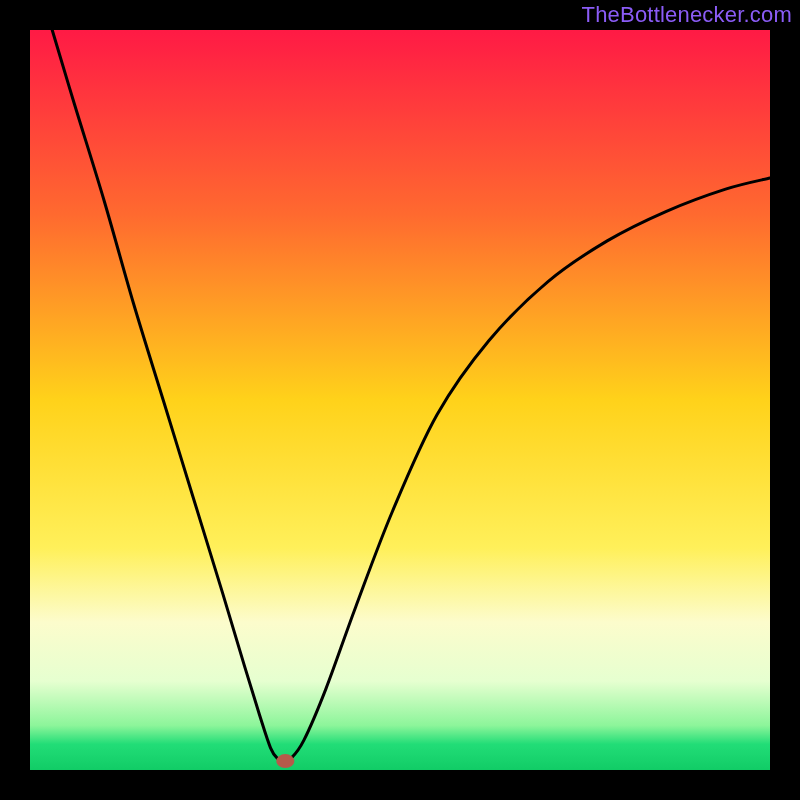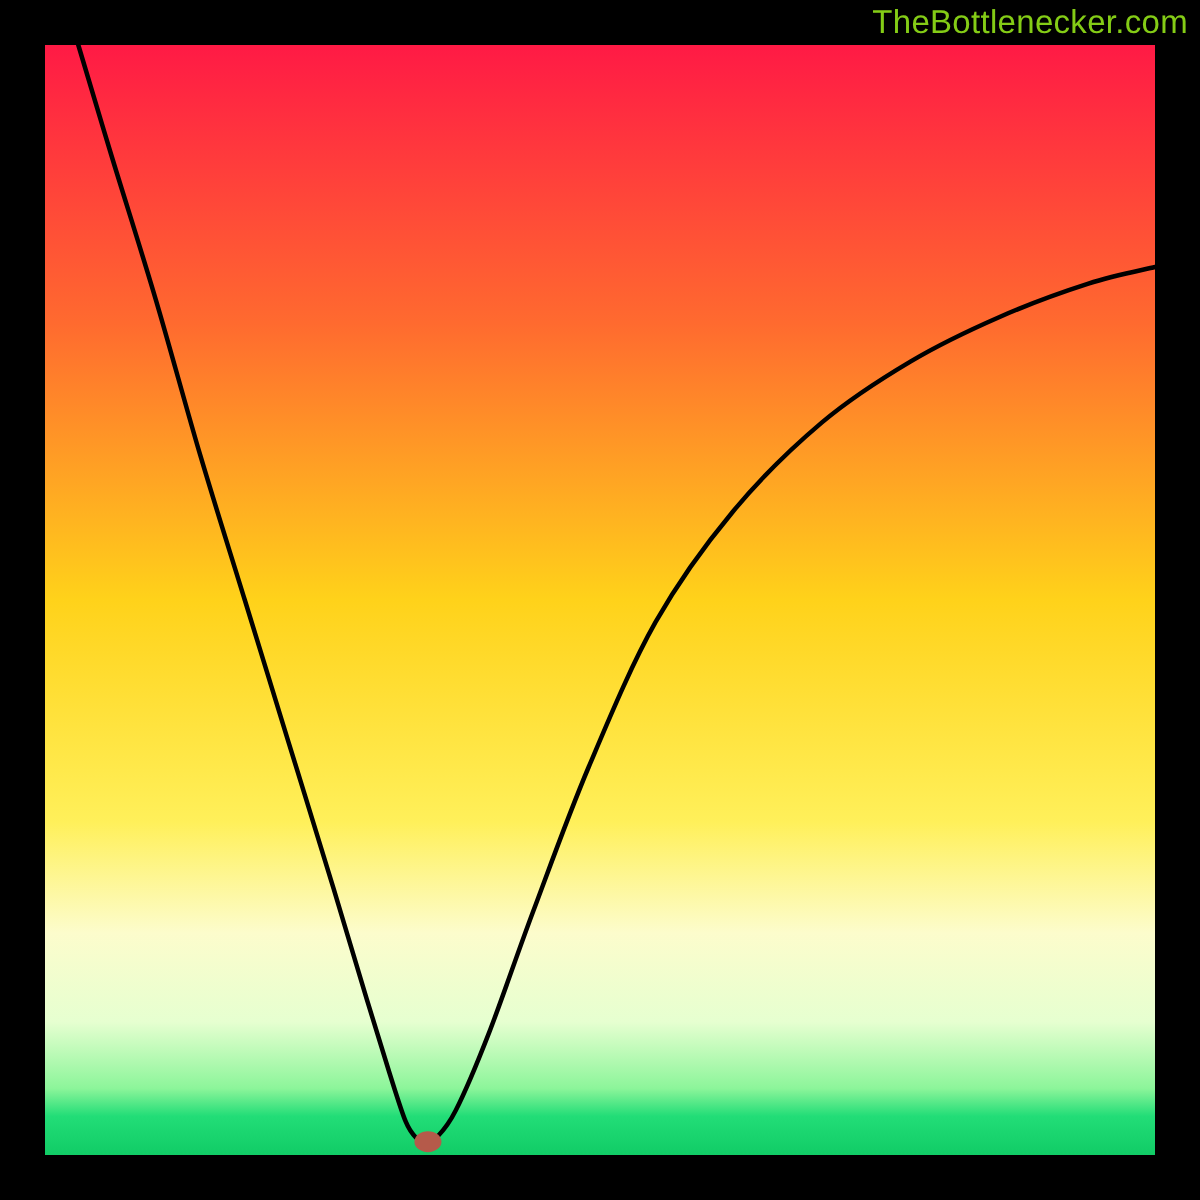--- a/index.html
+++ b/index.html
@@ -14,21 +14,21 @@
   .frame {
     position: relative;
     width: 800px;
     height: 800px;
     background: #000;
   }
   .attribution {
     position: absolute;
     top: 2px;
     right: 8px;
-    color: #84cc16;
+    color: #8b5cf6;
     font-size: 22px;
     letter-spacing: 0.2px;
     z-index: 10;
   }
   svg {
     position: absolute;
     top: 0;
     left: 0;
   }
 </style>

